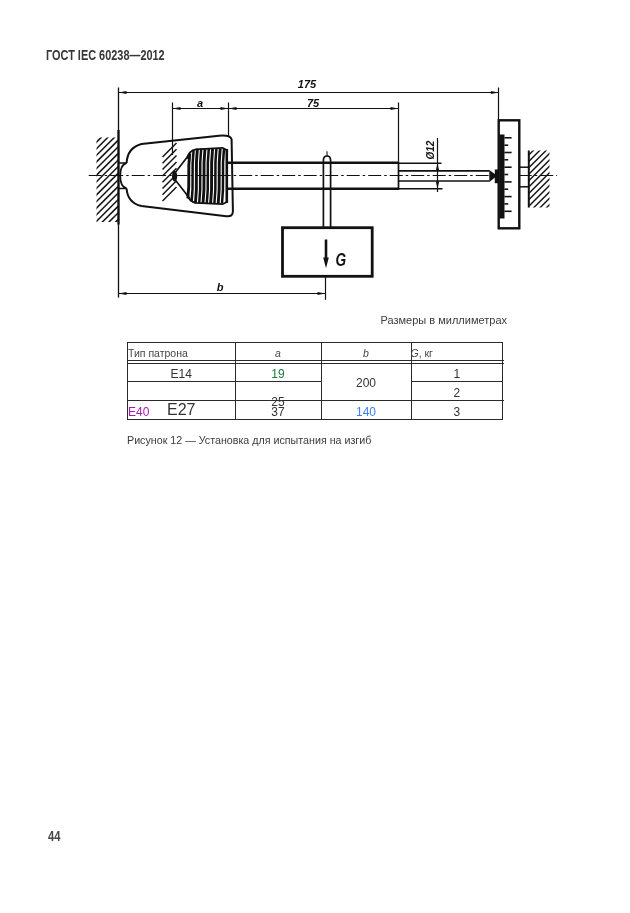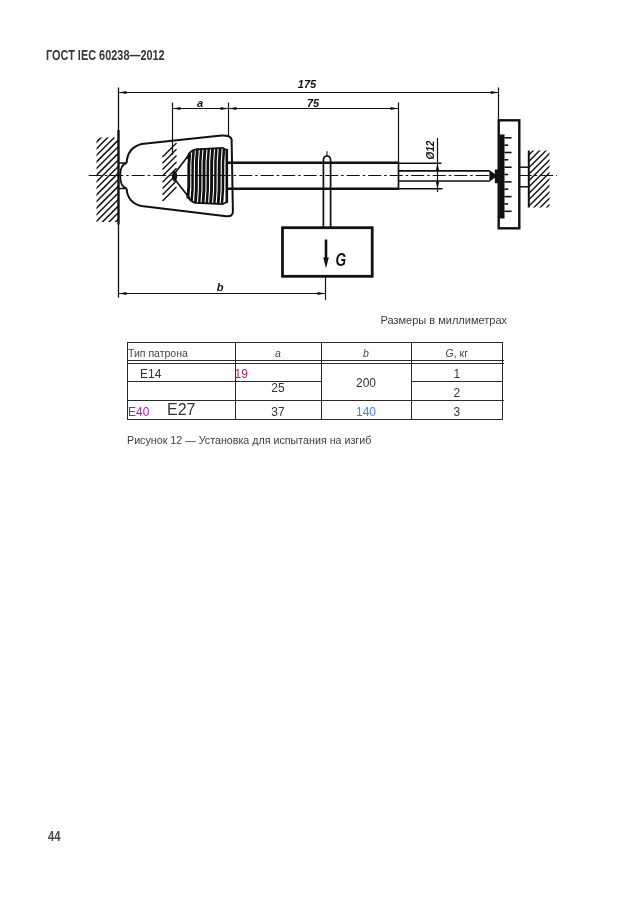--- a/index.html
+++ b/index.html
@@ -201,30 +201,30 @@
 <div style="position:absolute;left:0;top:16.8px;width:376px;height:1px;background:#2a2a2a"></div>
 <div style="position:absolute;left:0;top:19.8px;width:376px;height:1px;background:#2a2a2a"></div>
 
 <div style="position:absolute;left:0;top:38.2px;width:193px;height:1px;background:#2a2a2a"></div>
 <div style="position:absolute;left:282.5px;top:38.2px;width:92.5px;height:1px;background:#2a2a2a"></div>
 <div style="position:absolute;left:0;top:56.8px;width:376px;height:1px;background:#2a2a2a"></div>
 
 <div style="position:absolute;left:0;top:4px;width:106.5px;text-align:left;font-size:10.5px;color:#454545">Тип патрона</div>
 <div style="position:absolute;left:106.5px;top:4px;width:87px;text-align:center;font-size:10.5px;font-style:italic;color:#454545">a</div>
 <div style="position:absolute;left:193px;top:4px;width:90px;text-align:center;font-size:10.5px;font-style:italic;color:#454545">b</div>
-<div style="position:absolute;left:282.5px;top:4px;width:92.5px;text-align:center;font-size:10.5px;color:#454545"><i>G</i>, кг</div>
-
-<div style="position:absolute;left:12px;top:24px;width:106.5px;text-align:left;font-size:12px;color:#333">E14</div>
-<div style="position:absolute;left:106.5px;top:24px;width:87px;text-align:left;font-size:12px;color:#be185d">19</div>
+<div style="position:absolute;left:282.5px;top:4px;width:92.5px;text-align:left;font-size:10.5px;color:#454545"><i>G</i>, кг</div>
+
+<div style="position:absolute;left:0;top:24px;width:106.5px;text-align:center;font-size:12px;color:#333">E14</div>
+<div style="position:absolute;left:106.5px;top:24px;width:87px;text-align:center;font-size:12px;color:#15803d">19</div>
 <div style="position:absolute;left:282.5px;top:24px;width:92.5px;text-align:center;font-size:12px;color:#333">1</div>
 
 <div style="position:absolute;left:193px;top:33px;width:90px;text-align:center;font-size:12px;color:#333">200</div>
 
 <div style="position:absolute;left:0;top:58px;width:106.5px;text-align:center;font-size:16px;color:#333">E27</div>
-<div style="position:absolute;left:106.5px;top:38px;width:87px;text-align:center;font-size:12px;color:#333">25</div>
+<div style="position:absolute;left:106.5px;top:52px;width:87px;text-align:center;font-size:12px;color:#333">25</div>
 <div style="position:absolute;left:282.5px;top:42.5px;width:92.5px;text-align:center;font-size:12px;color:#333">2</div>
 
 <div style="position:absolute;left:0;top:61.5px;width:106.5px;text-align:left;font-size:12px;color:#a21caf">E40</div>
 <div style="position:absolute;left:106.5px;top:61.5px;width:87px;text-align:center;font-size:12px;color:#333">37</div>
 <div style="position:absolute;left:193px;top:61.5px;width:90px;text-align:center;font-size:12px;color:#3b82f6">140</div>
 <div style="position:absolute;left:282.5px;top:61.5px;width:92.5px;text-align:center;font-size:12px;color:#333">3</div>
 </div>
 
 <div style="position:absolute;left:127px;top:433.6px;width:379px;font-size:10.7px;color:#3c3c3c">Рисунок 12 — Установка для испытания на изгиб</div>
 

